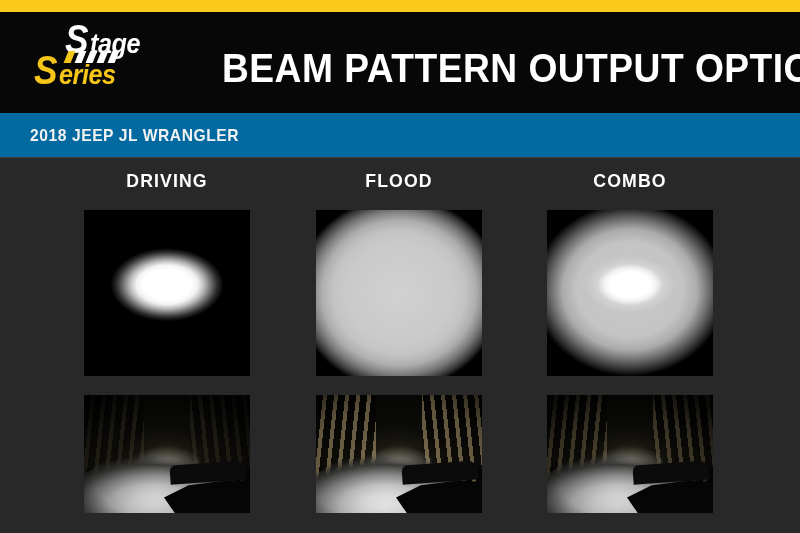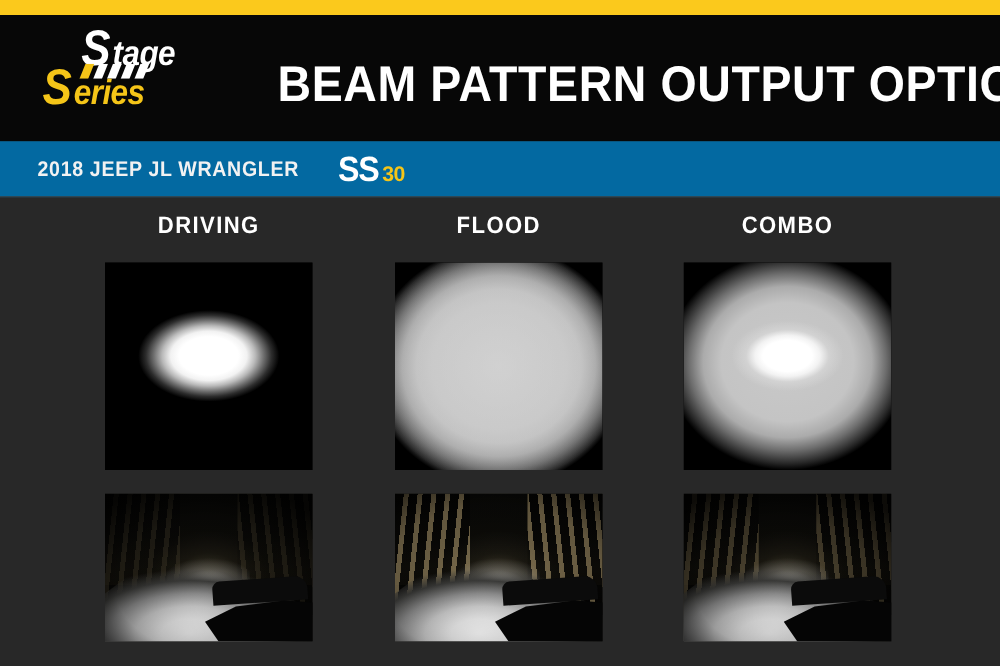--- a/index.html
+++ b/index.html
@@ -385,24 +385,20 @@
       <span class="logo-cap">S</span>
         <span class="logo-rest">eries</span>
     </div>
   </div>
 
   <div class="main-title">BEAM PATTERN OUTPUT OPTIONS</div>
 
   <div class="subtitle-band">
     <div class="subtitle-inner">
       <span class="subtitle-text">2018 JEEP JL WRANGLER</span>
-      <span class="model-wrap">
-        <span class="model-ss">SS</span>
-          <span class="model-num">30</span>
-      </span>
     </div>
   </div>
 
   <div class="body-area">
 
     <div class="col col-0">
       <div class="col-label">DRIVING</div>
       <div class="beam beam-driving">
         <div class="beam-inner"></div>
       </div>

